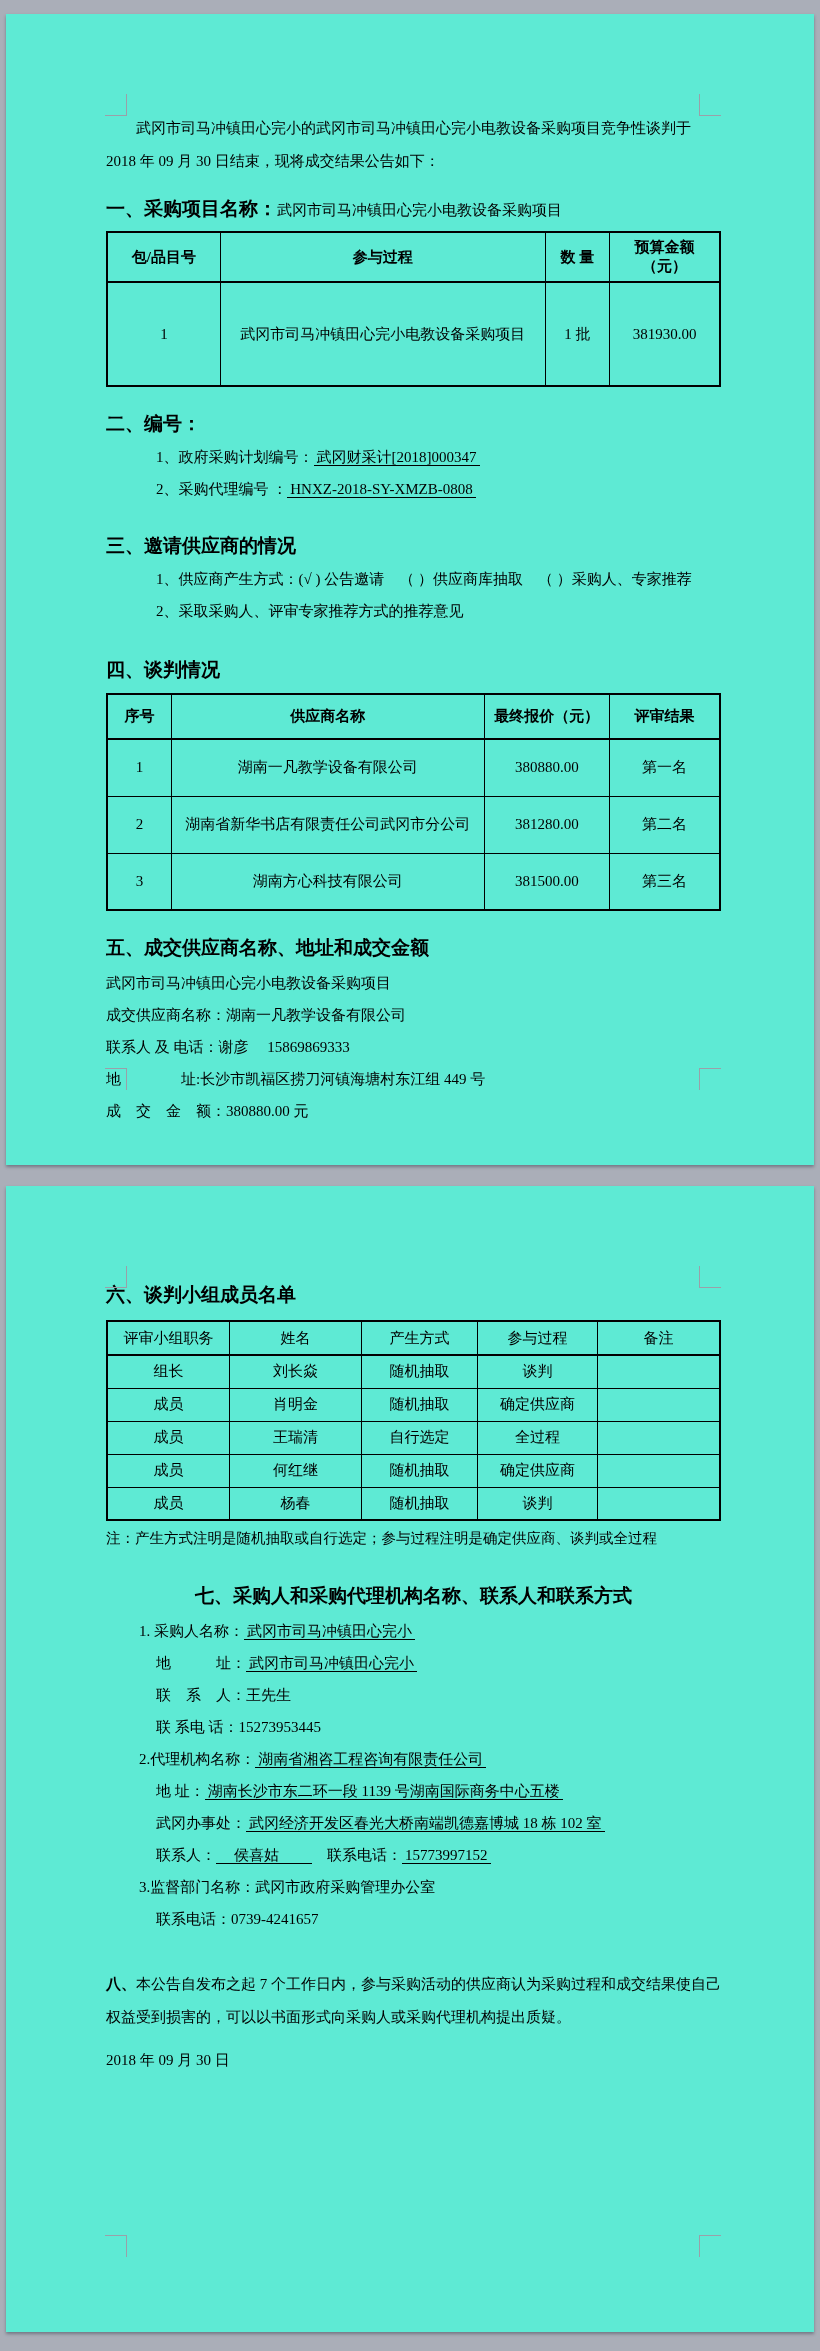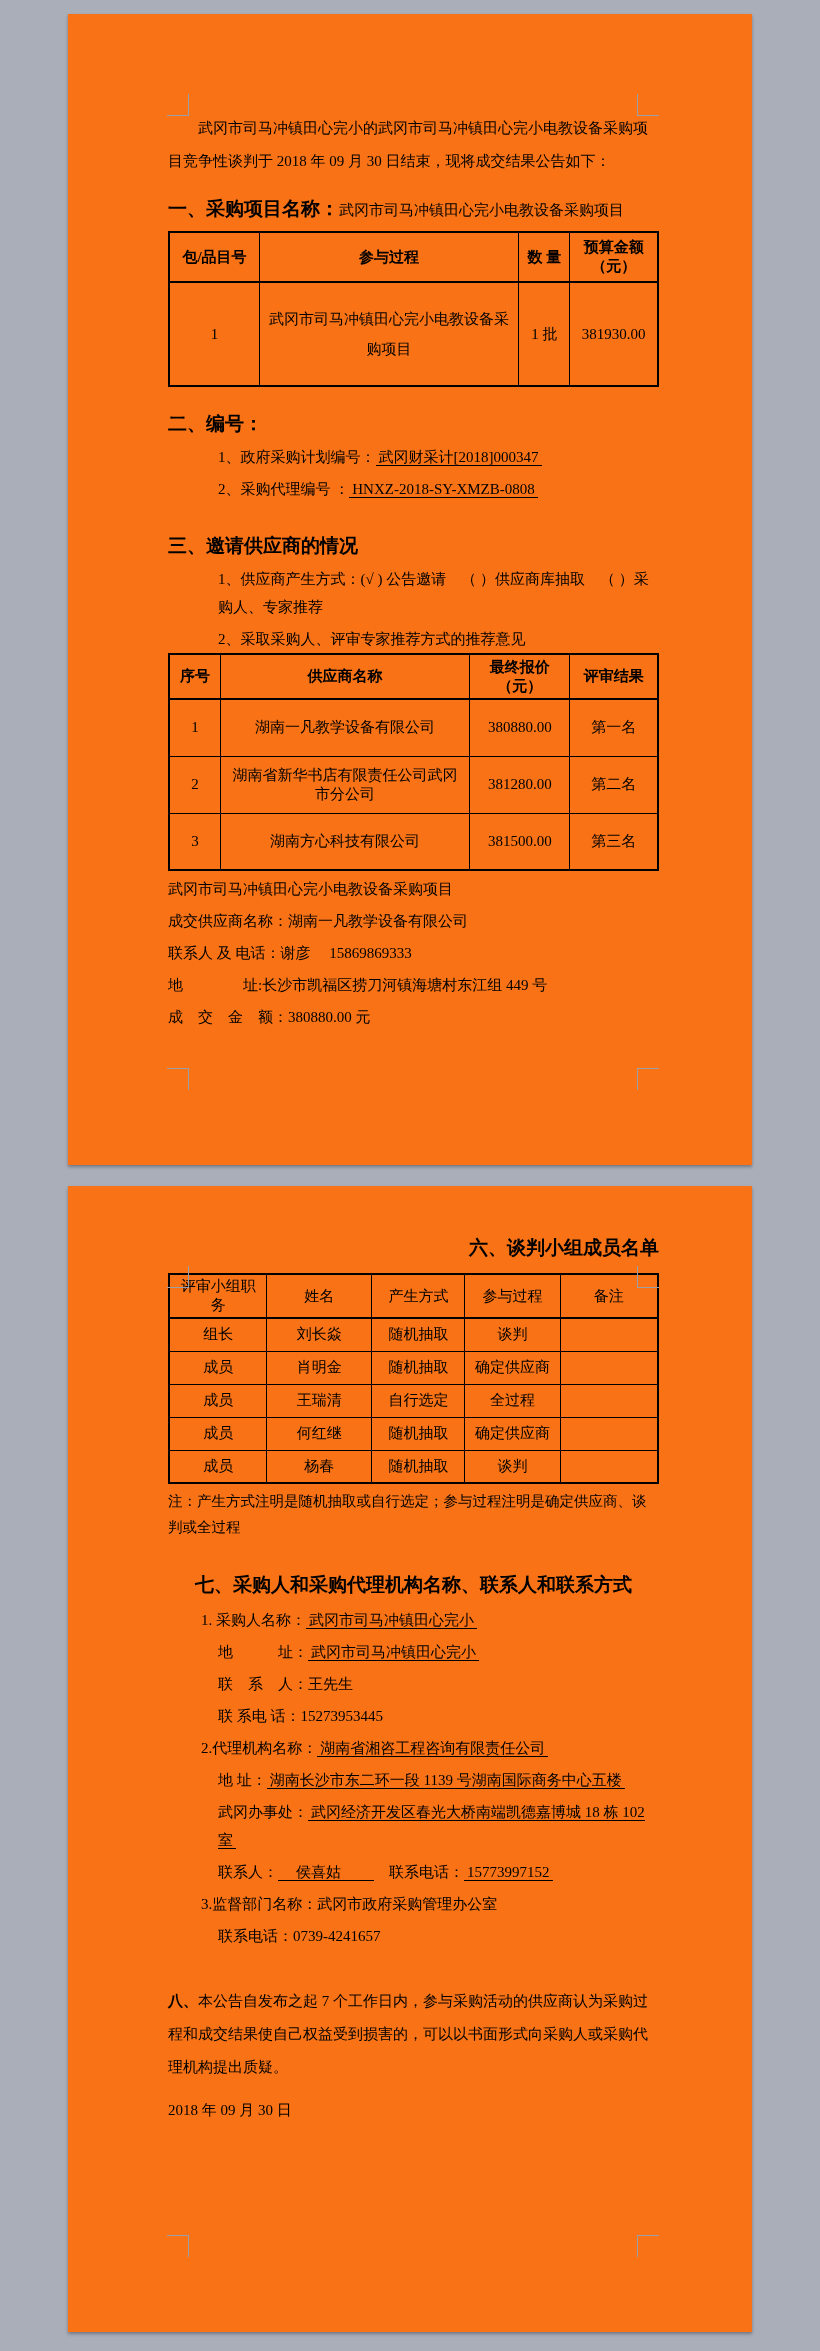--- a/index.html
+++ b/index.html
@@ -5,22 +5,22 @@
   * { box-sizing: border-box; }
   html,body { margin:0; padding:0; }
   body {
     width:820px; height:2351px;
     background:#aaaeb8;
     font-family:"Liberation Serif","DejaVu Serif",serif;
     color:#000;
   }
   .page {
     position:relative;
-    width:684px; margin:0 auto;
-    background:#f97316;
+    width:808px; margin:0 auto;
+    background:#5eead4;
     box-shadow:0 2px 3px rgba(50,55,70,.45);
     overflow:hidden;
   }
   .page1 { height:1151px; margin-top:14px; }
   .page2 { height:1146px; margin-top:21px; }
   .content { padding:0 93px 0 100px; font-size:15px; }
 
   
   .mark { position:absolute; width:22px; height:22px; }
   .mark.tl { left:99px;  top:80px;    border-right:1px solid #9aa0a8; border-bottom:1px solid #9aa0a8; }
@@ -43,21 +43,21 @@
   .t1 td { height:104px; line-height:30px; }
   .t2 th { height:45px; }
   .t2 td { height:57px; }
   .t3 th { height:34px; font-weight:normal; }
   .t3 td { height:33px; }
 
   .sec2 { margin-top:22px; }
   .sec3 { margin-top:28px; }
   .sec4 { margin-top:30px; margin-bottom:8px; }
   .sec5 { margin-top:22px; margin-bottom:6px; }
-  .sec6 { padding-top:47px; margin-bottom:10px;text-align:right; }
+  .sec6 { padding-top:94px; margin-bottom:10px; }
   .sec7 { margin-top:30px; margin-bottom:6px;text-align:center; }
 
   .line { line-height:28px; margin-top:4px; }
   .ind1 { margin-left:33px; }
   .ind2 { margin-left:50px; }
   .u { border-bottom:1px solid #000; padding:0 3px; }
   .note { line-height:26px; margin-top:4px; font-size:14.5px; }
   .para8 { margin-top:34px; line-height:33px; }
   .b { font-weight:bold; font-family:"Liberation Sans","DejaVu Sans",sans-serif; }
   .date { text-align:left; padding-right:90px; margin-top:12px; line-height:28px; }
@@ -103,20 +103,21 @@
     </table>
 
     <p class="heading h-inline sec2">二、编号：</p>
     <p class="line ind2"><span>1、政府采购计划编号：</span><span class="u">武冈财采计[2018]000347</span></p>
     <p class="line ind2"><span>2、采购代理编号 ：</span><span class="u">HNXZ-2018-SY-XMZB-0808</span></p>
 
     <p class="heading h-inline sec3">三、邀请供应商的情况</p>
     <p class="line ind2">1、供应商产生方式：(√ ) 公告邀请　（ ）供应商库抽取　（ ）采购人、专家推荐</p>
     <p class="line ind2">2、采取采购人、评审专家推荐方式的推荐意见</p>
 
+    <p class="heading h-inline sec4">四、谈判情况</p>
 
     <table class="t2">
       <colgroup>
           <col style="width:10.5%">
           <col style="width:51%">
           <col style="width:20.5%">
           <col style="width:18%">
         </colgroup>
       <thead>
         <tr>
@@ -141,20 +142,21 @@
         </tr>
         <tr>
           <td>3</td>
           <td>湖南方心科技有限公司</td>
           <td>381500.00</td>
           <td>第三名</td>
         </tr>
       </tbody>
     </table>
 
+    <p class="heading h-inline sec5">五、成交供应商名称、地址和成交金额</p>
     <p class="line">武冈市司马冲镇田心完小电教设备采购项目</p>
     <p class="line"><span>成交供应商名称：</span><span>湖南一凡教学设备有限公司</span></p>
     <p class="line"><span>联系人 及 电话：</span><span>谢彦　 15869869333</span></p>
     <p class="line"><span>地　　　　址:</span><span>长沙市凯福区捞刀河镇海塘村东江组 449 号</span></p>
     <p class="line"><span>成　交　金　额：</span><span>380880.00 元</span></p>
 
   </div>
 </div>
 
 <div class="page page2">

